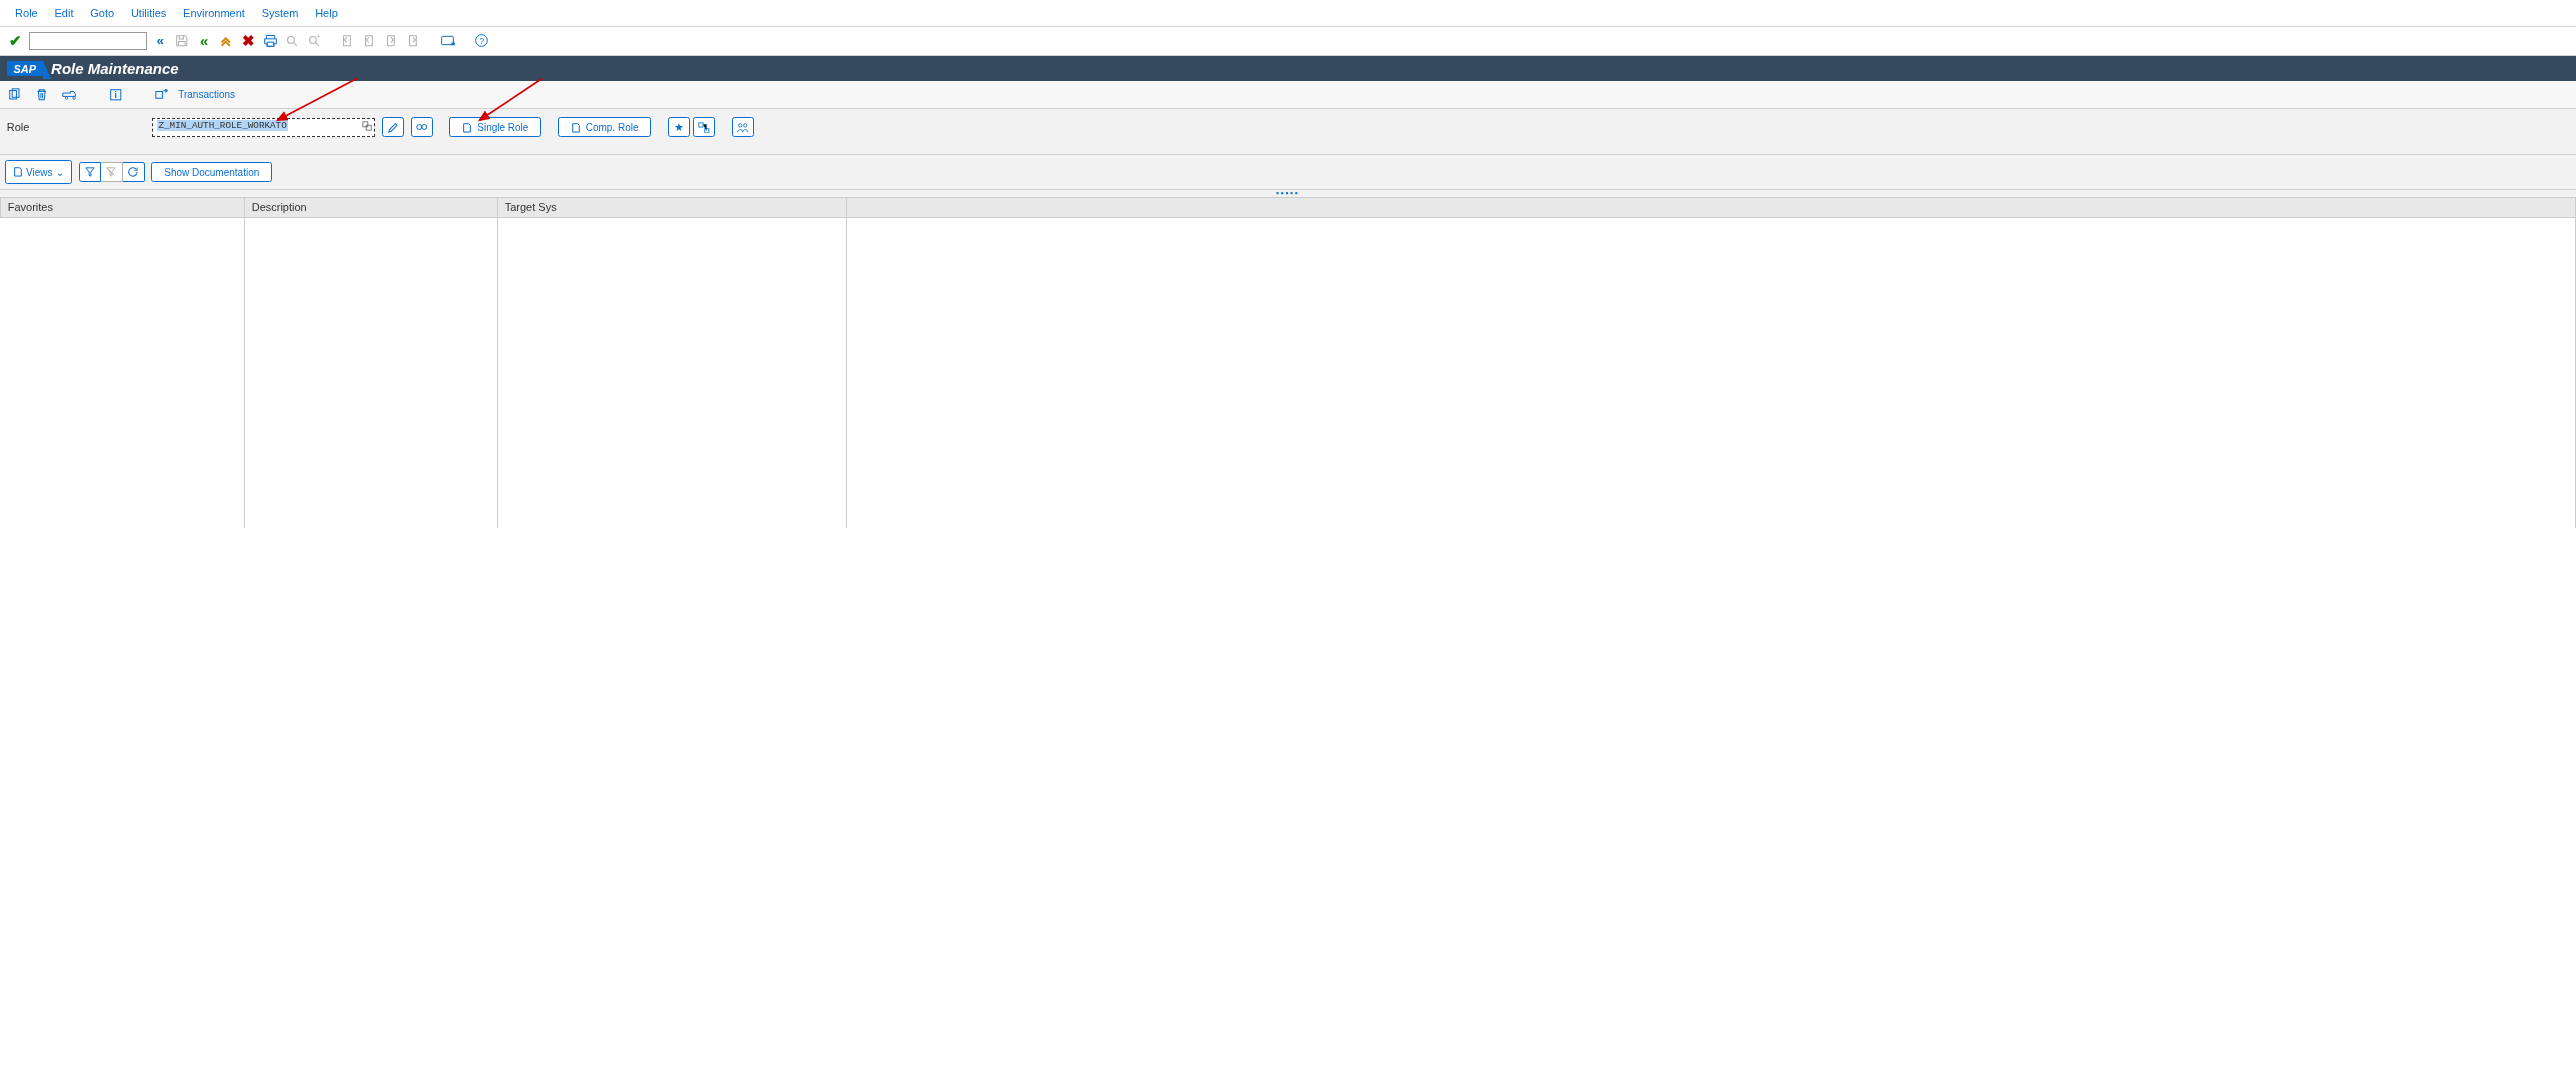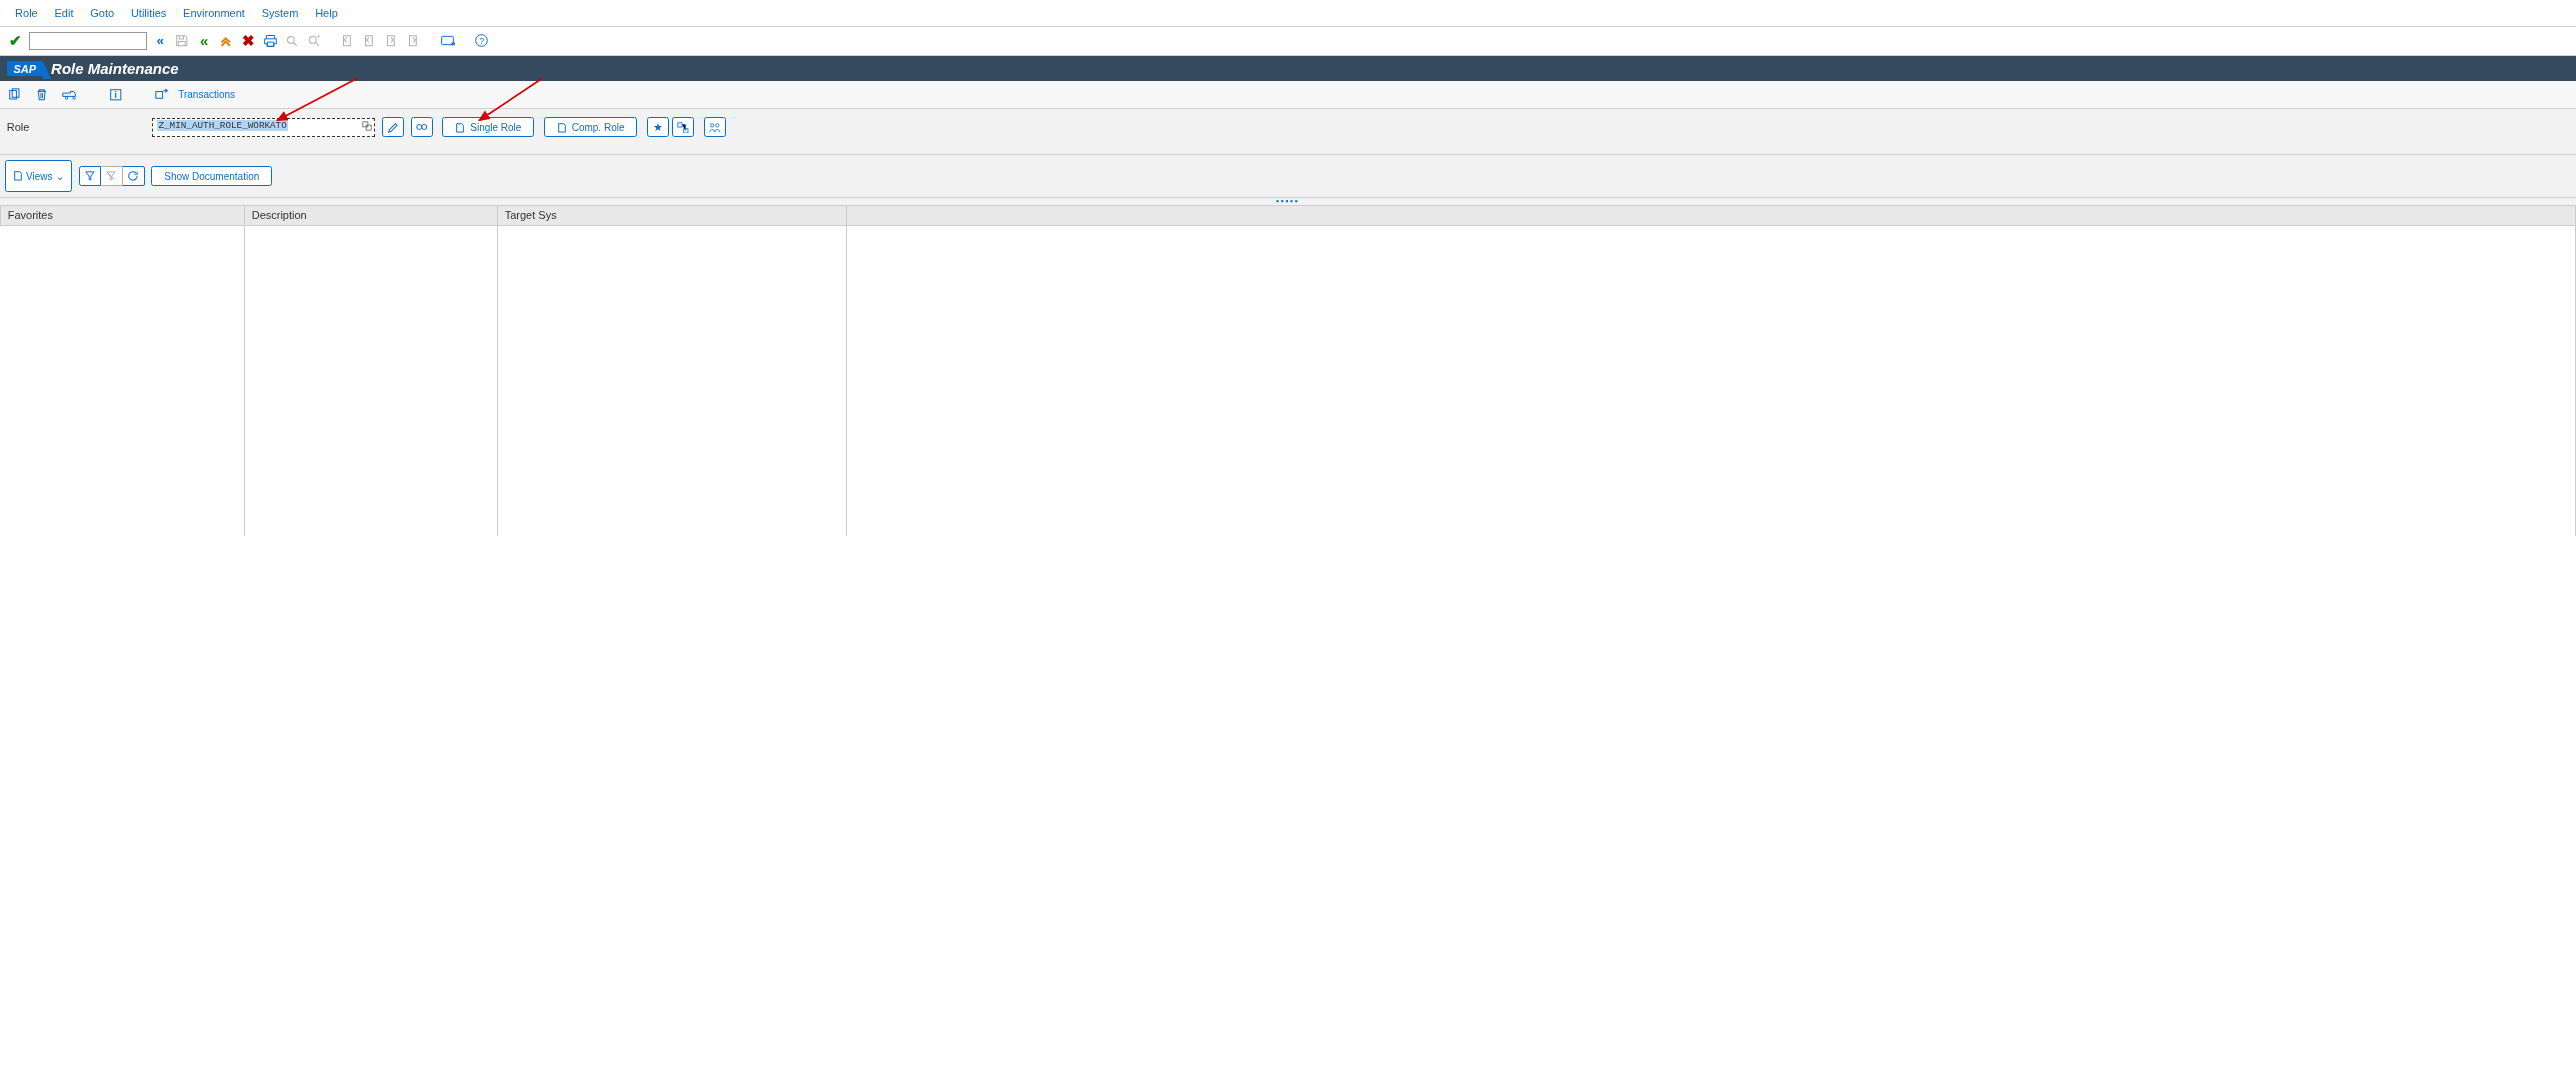--- a/index.html
+++ b/index.html
@@ -166,32 +166,32 @@
       border-radius: 2.5px;
       background: #fff;
       color: #0a6ed1;
       display: inline-flex;
       align-items: center;
       padding: 0 11.8px;
       gap: 5px;
       cursor: pointer;
       font-size: 10px;
     }
-    .btn-group { display: inline-flex; gap: 3.4px; margin-left: 3px;}
+    .btn-group { display: inline-flex; gap: 3.4px; margin-left: 10px;}
     
     .tbl-toolbar {
       display: flex;
       align-items: center;
       padding: 5px 5px;
       gap: 6.7px;
       background: #f2f2f2;
       border-bottom: 0.8px solid #d0d0d0;
     }
     .views-btn {
-      height: 32px;
+      height: 24px;
       border: 0.8px solid #0a6ed1;
       border-radius: 2.5px;
       background: #fff;
       color: #0a6ed1;
       display: inline-flex;
       align-items: center;
       padding: 0 6.7px;
       gap: 3.4px;
       cursor: pointer;
     }

